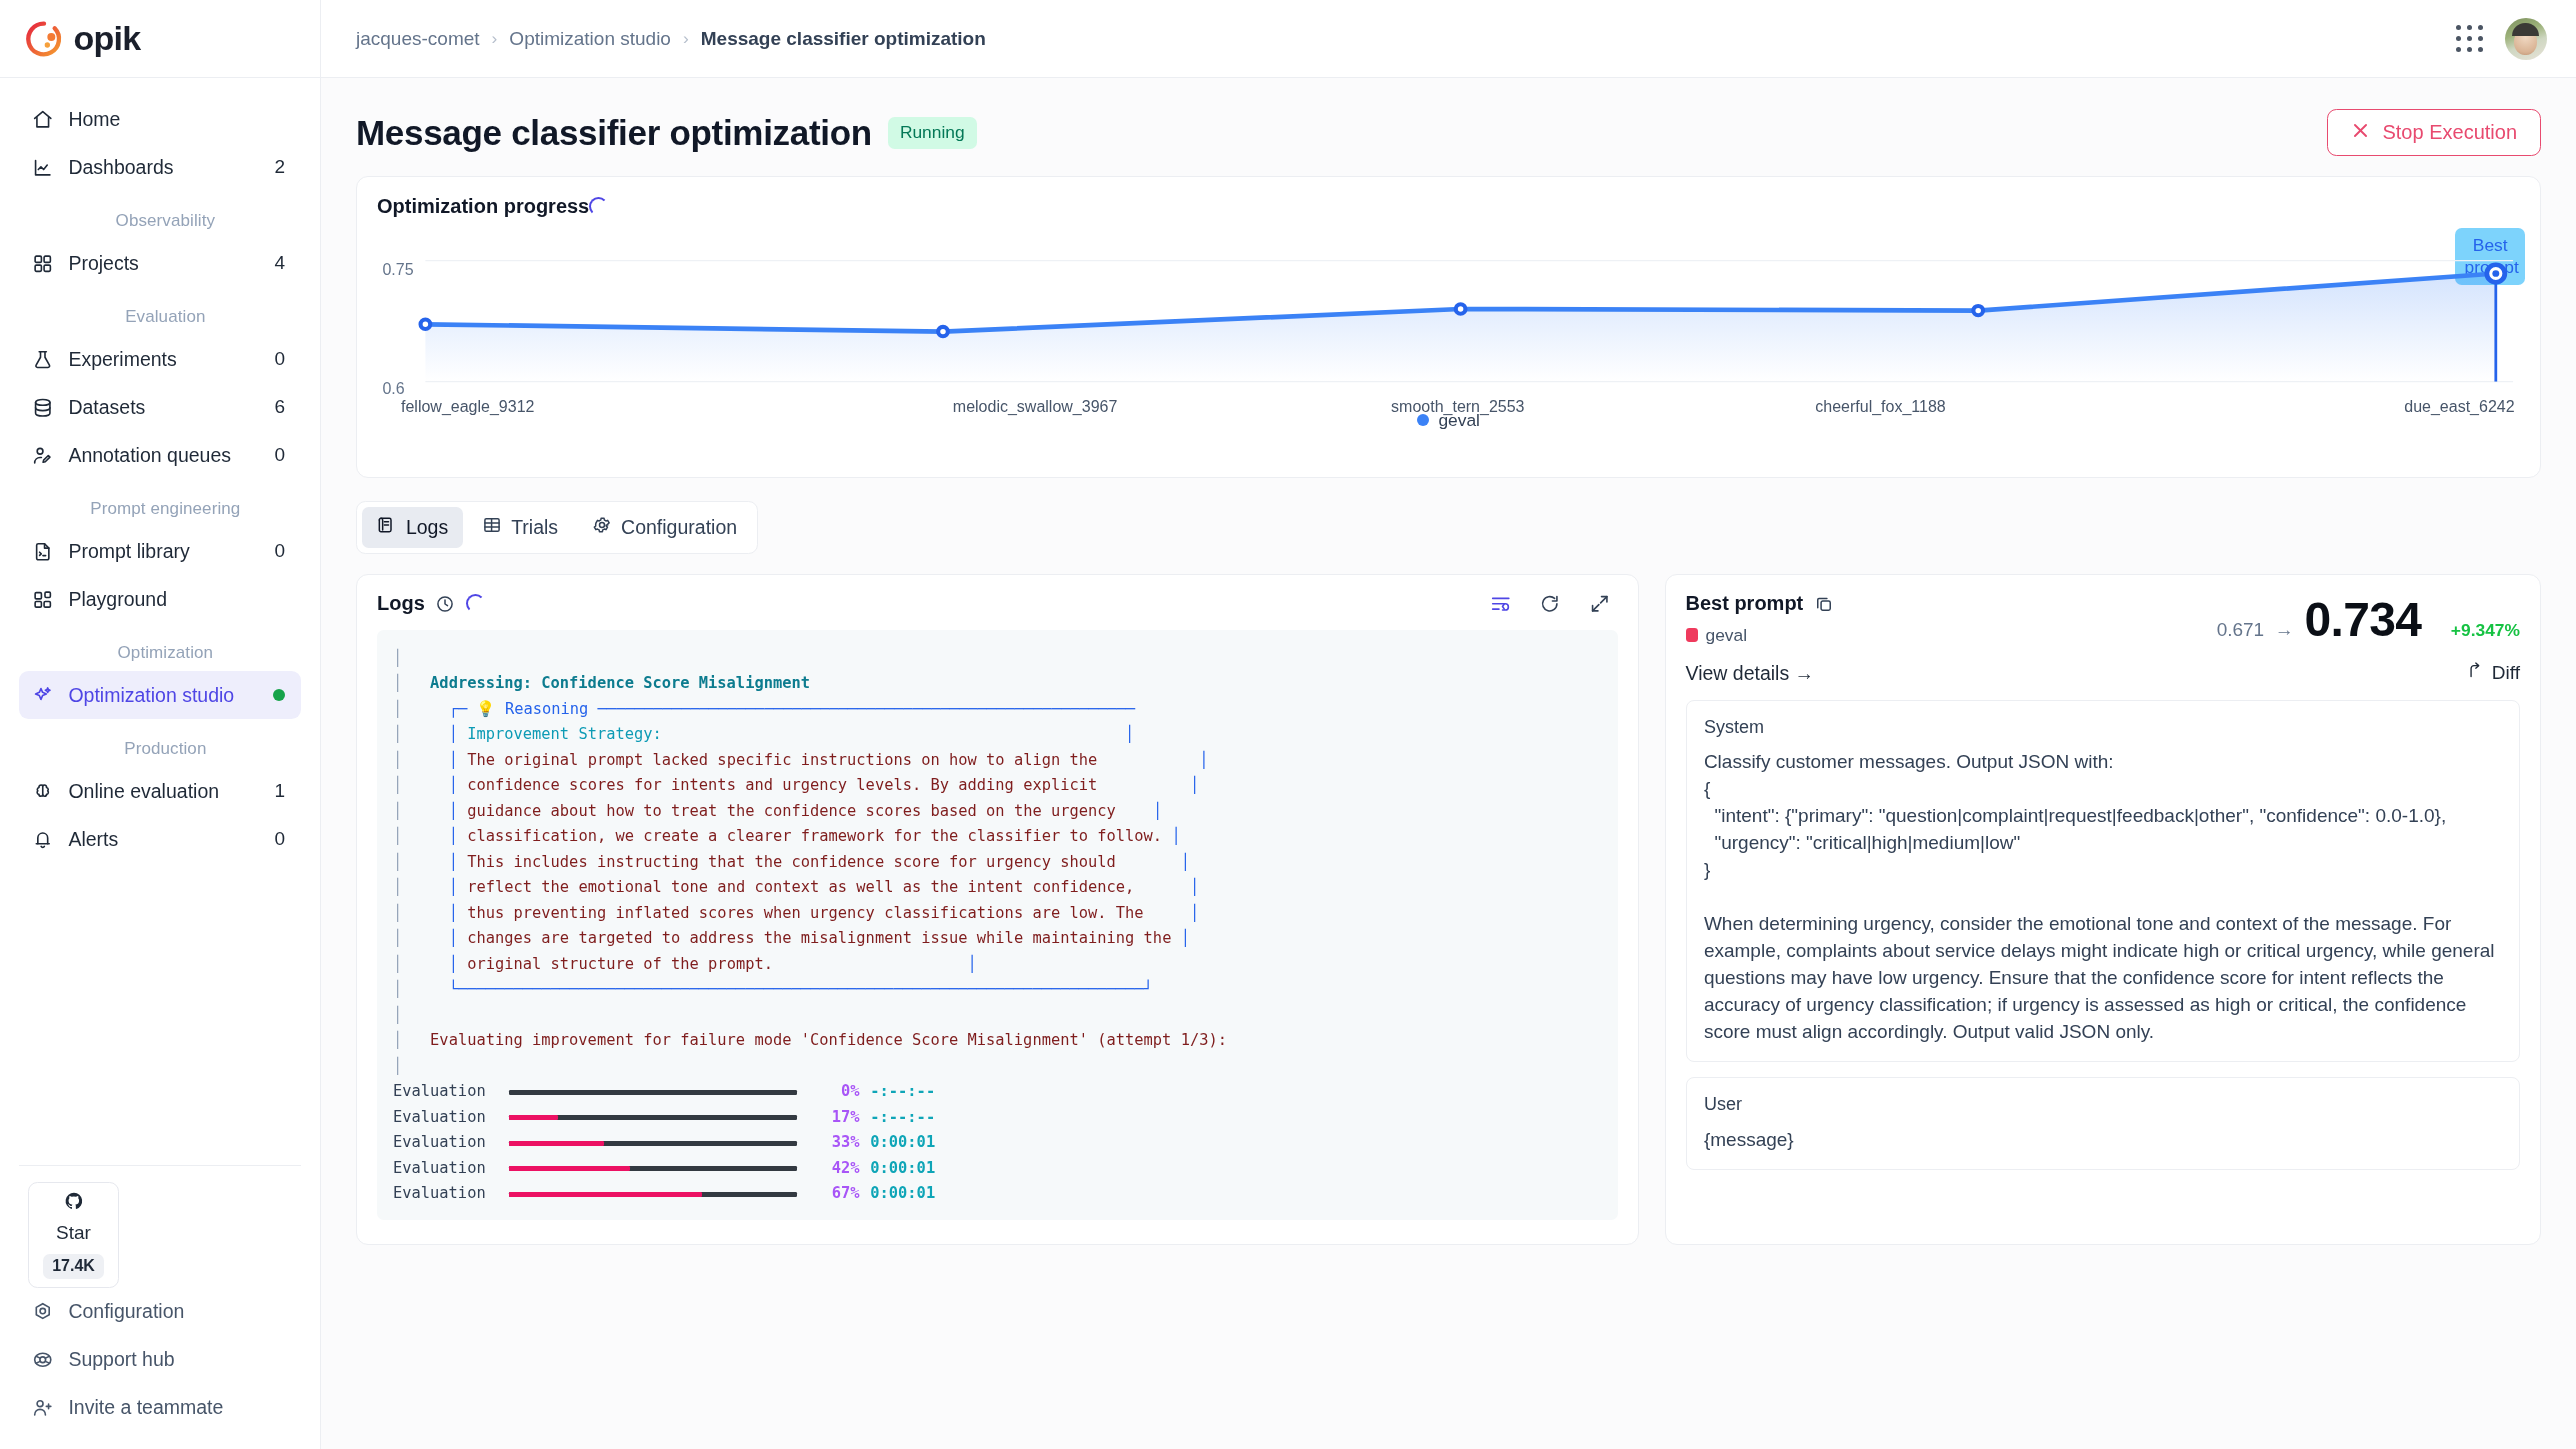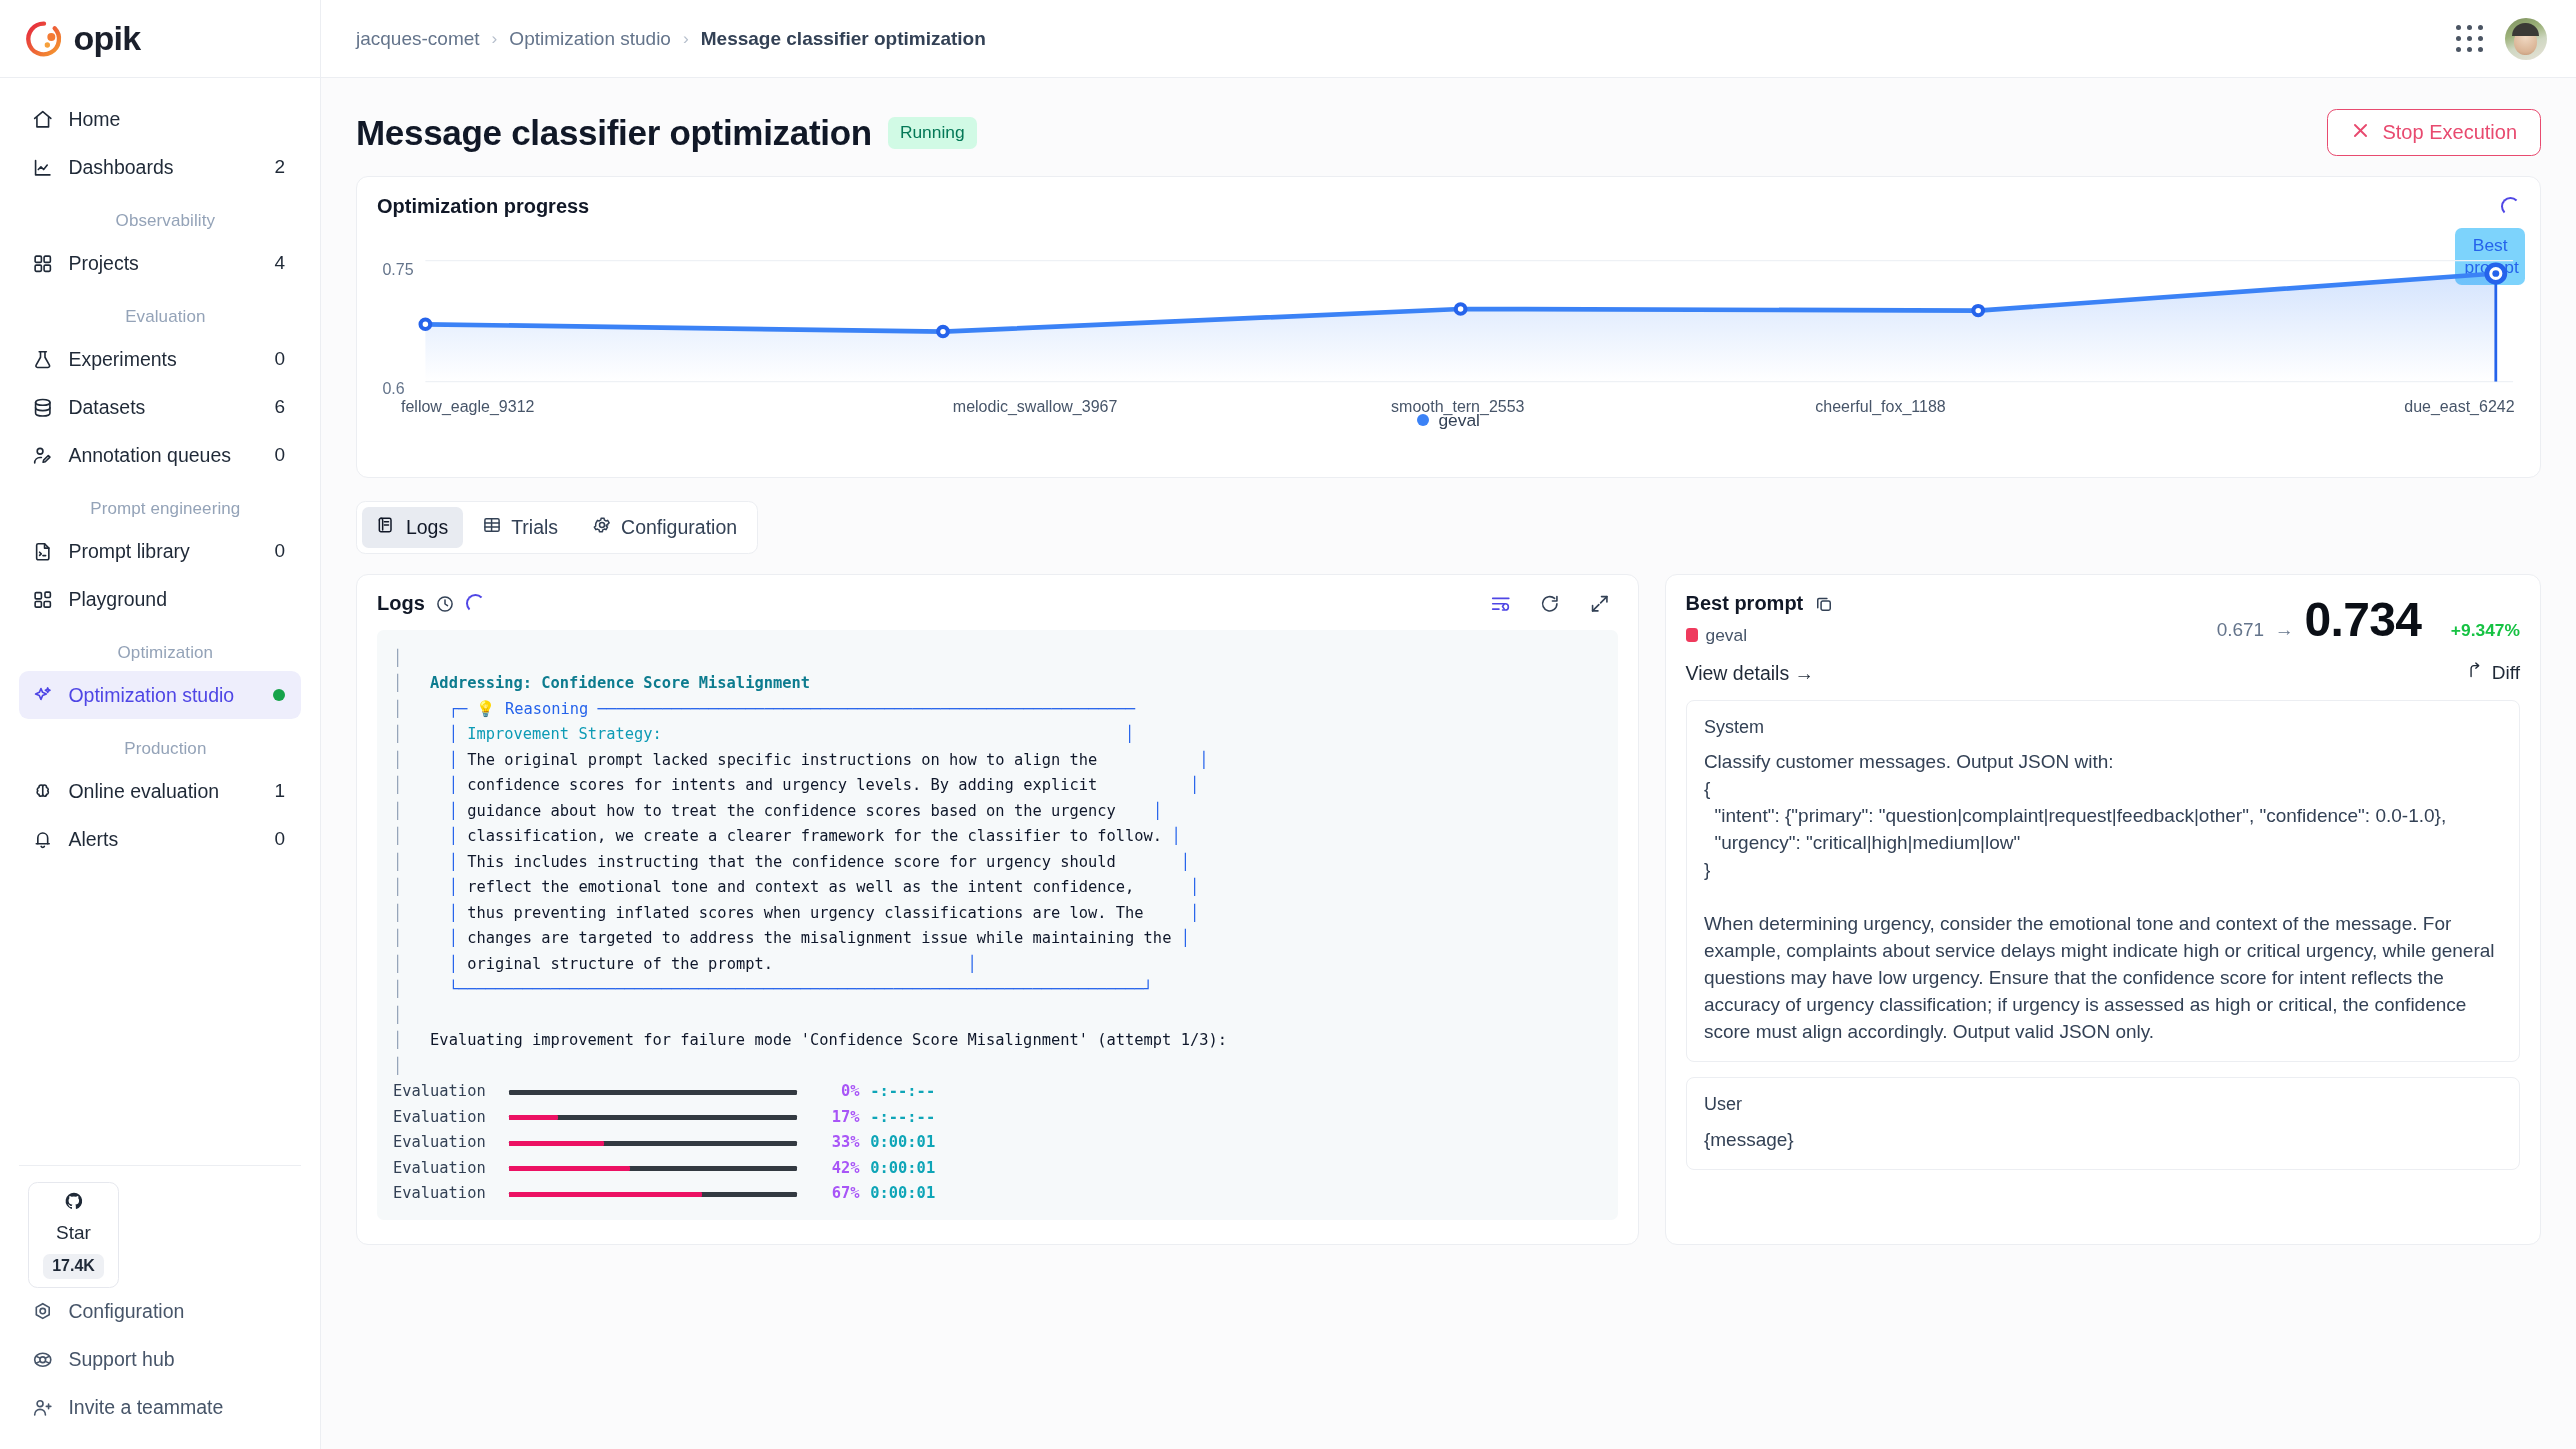--- a/index.html
+++ b/index.html
@@ -112,21 +112,21 @@
   .stop-btn svg { width: 19px; height: 19px; stroke: #e84a6f; stroke-width: 2.4; fill:none; stroke-linecap:round; }
 
   .content { flex: 1 1 auto; padding: 0 35px 27px 35px; overflow: hidden; }
 
   
   .chart-card {
     background: #fff; border: 1.3px solid #eceef2; border-radius: 12px;
     padding: 17.4px 20px 12px 20px; position: relative;
     height: 302px;
   }
-  .chart-title-row { display: flex; align-items: center; gap: 0; justify-content: space-between; }
+  .chart-title-row { display: flex; align-items: center; gap: 0; }
   .chart-title { font-size: 20px; font-weight: 700; color: #111827; }
   .spinner {
     width: 19px; height: 19px; border-radius: 50%;
     border: 2px solid #4f46e5; border-right-color: transparent; border-bottom-color: transparent;
     display: inline-block;
   }
   .chart-area { position: relative; height: 168px; margin-top: 9.4px; }
   .chart-svg { display:block; width: 100%; height: 168px; }
   .y-label { position: absolute; font-size: 16px; color: #64748b; left: 5.4px; }
   .y-top { top: 34px; }
@@ -177,21 +177,21 @@
   .log-box {
     margin-top: 14.8px; background: #f6f9fa; border-radius: 6.7px;
     padding: 16px 14.8px 19px 16px; height: 590px; overflow: hidden;
     font-family: "DejaVu Sans Mono", monospace; font-size: 15.4px; line-height: 25.5px;
     color: #1f2937; white-space: pre;
   }
   .lg-gutter { color: #94a3b8; }
   .lg-teal { color: #0d7c8f; font-weight: 700; }
   .lg-cyan { color: #0d9bb5; }
   .lg-blue { color: #2563eb; }
-  .lg-body { color: #0f172a; }
+  .lg-body { color: #7f1d1d; }
 
   
   .prog-row { display: flex; align-items: center; gap: 0; height: 25.5px; }
   .prog-name { color: #334155; width: 101px; }
   .prog-track { width: 288px; height: 4.7px; background: #333a41; border-radius: 1.3px; margin: 0 14.8px; position: relative; }
   .prog-fill { position: absolute; left:0; top:0; height: 4.7px; background: #ec1263; border-radius: 1.3px; }
   .prog-pct { color: #a855f7; font-weight: 700; width: 48px; text-align: right; }
   .prog-time { color: #0ea5b7; font-weight: 700; margin-left: 10.7px; }
 
   

